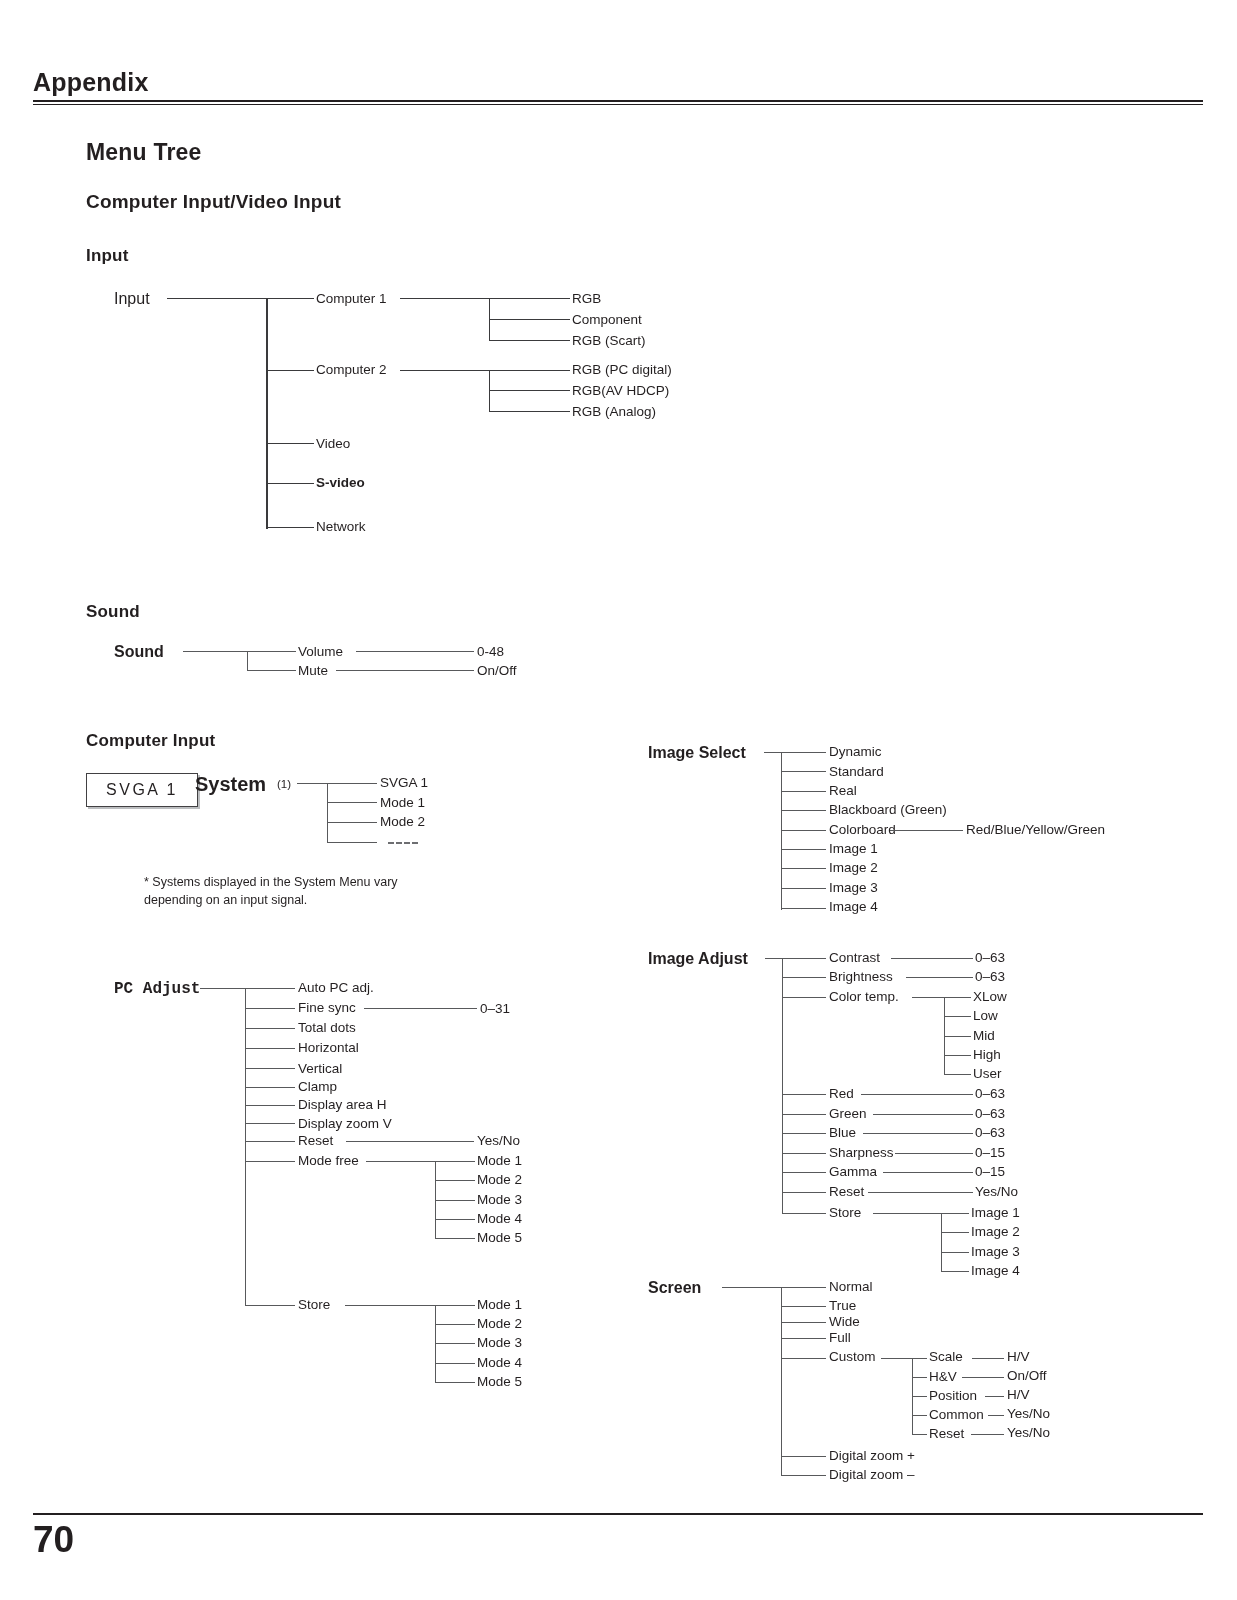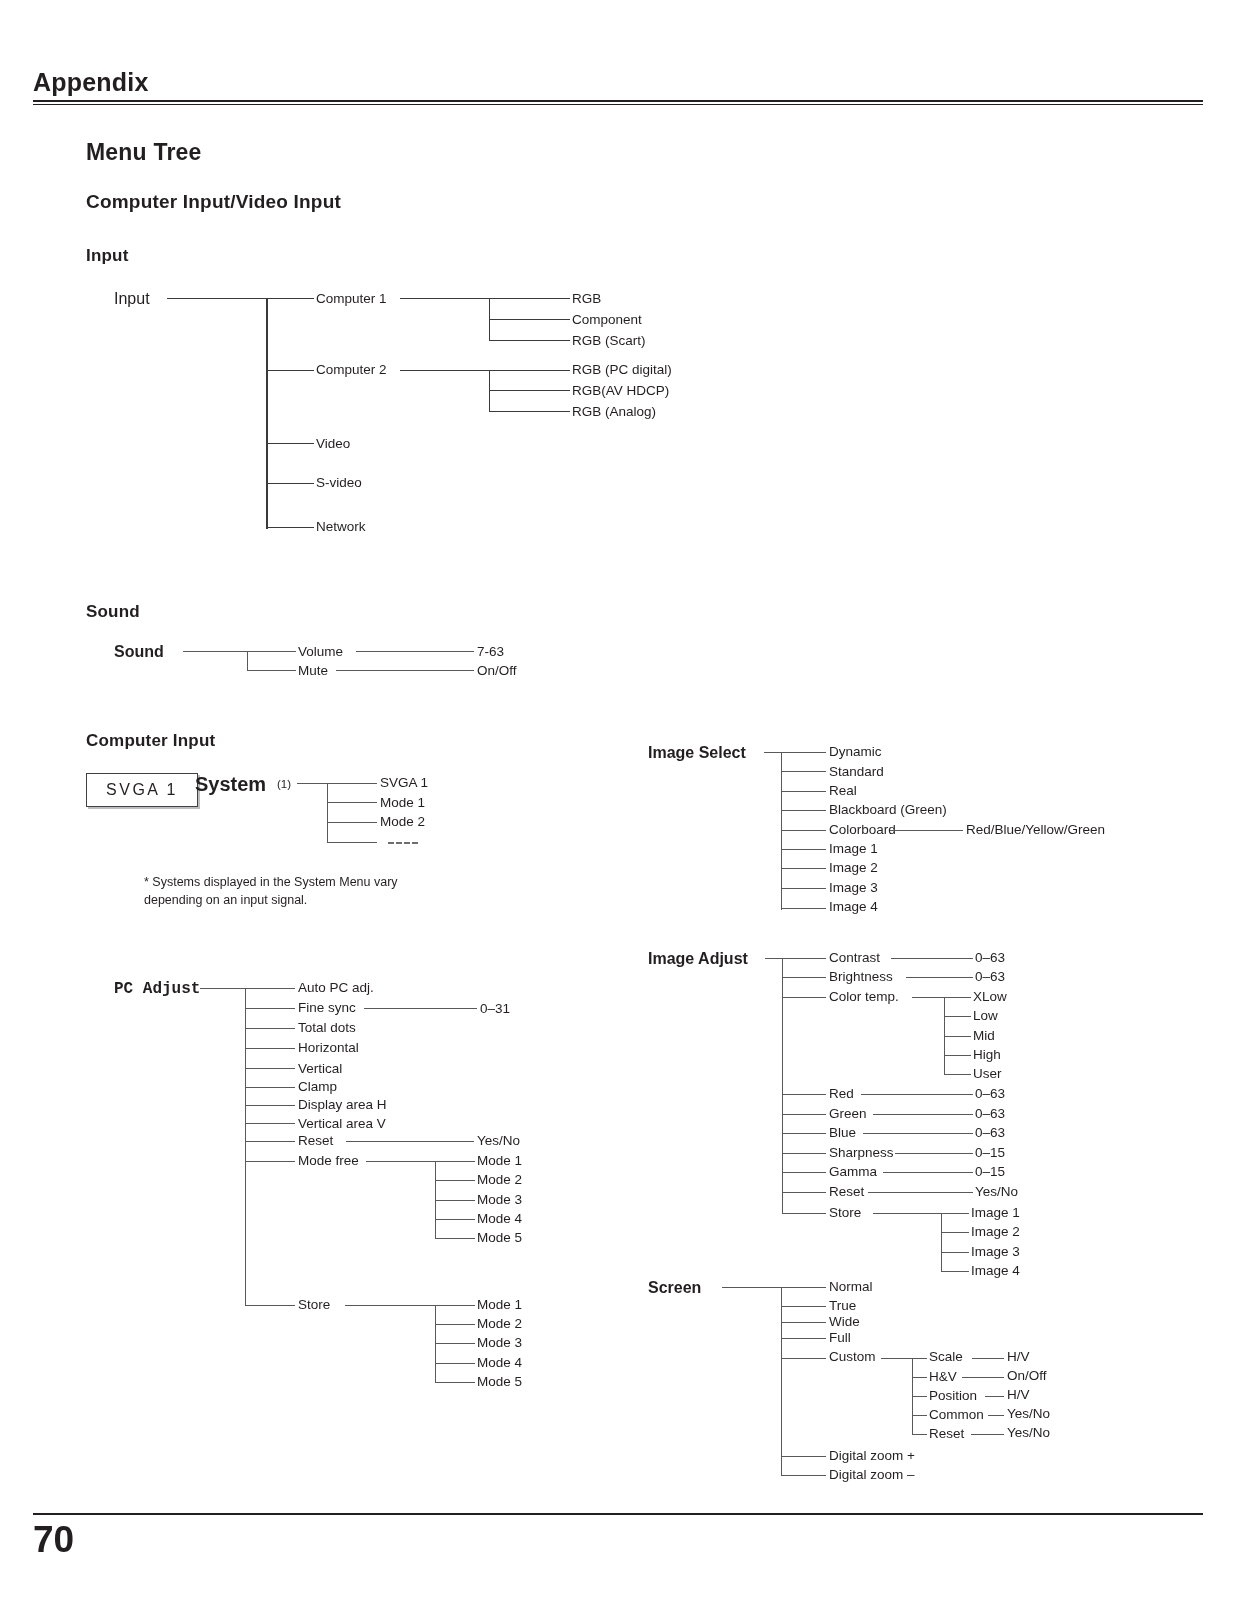--- a/index.html
+++ b/index.html
@@ -80,37 +80,37 @@
   <div class="vline dk" style="left:489px;top:370px;height:42px;"></div>
   <div class="hline dk" style="left:489px;top:390px;width:81px;"></div>
   <div class="hline dk" style="left:489px;top:411px;width:81px;"></div>
   <div class="lbl" style="left:572px;top:363px;">RGB (PC digital)</div>
   <div class="lbl" style="left:572px;top:384px;">RGB(AV HDCP)</div>
   <div class="lbl" style="left:572px;top:405px;">RGB (Analog)</div>
 
   <div class="hline dk" style="left:266px;top:443px;width:48px;"></div>
   <div class="lbl" style="left:316px;top:437px;">Video</div>
   <div class="hline dk" style="left:266px;top:483px;width:48px;"></div>
-  <div class="lbl" style="left:316px;top:476px;">S-video</div>
+  <div class="lbl" style="left:316px;top:476px;font-weight:bold;">S-video</div>
   <div class="hline dk" style="left:266px;top:527px;width:48px;"></div>
   <div class="lbl" style="left:316px;top:520px;">Network</div>
 </div>
 
 <div class="h3" style="left:86px;top:602px;">Sound</div>
 <div>
   <div class="lbl bold" style="left:114px;top:644px;">Sound</div>
   <div class="hline" style="left:183px;top:651px;width:65px;"></div>
   <div class="vline" style="left:247px;top:651px;height:20px;"></div>
   <div class="hline" style="left:247px;top:651px;width:49px;"></div>
   <div class="hline" style="left:247px;top:670px;width:49px;"></div>
   <div class="lbl" style="left:298px;top:645px;">Volume</div>
   <div class="lbl" style="left:298px;top:664px;">Mute</div>
   <div class="hline" style="left:356px;top:651px;width:118px;"></div>
   <div class="hline" style="left:336px;top:670px;width:138px;"></div>
-  <div class="lbl" style="left:477px;top:645px;">7-63</div>
+  <div class="lbl" style="left:477px;top:645px;">0-48</div>
   <div class="lbl" style="left:477px;top:664px;">On/Off</div>
 </div>
 
 <div class="h3" style="left:86px;top:731px;text-align:right;">Computer Input</div>
 <div>
   <div class="svga-box" style="left:86px;top:773px;width:110px;height:32px;">
     <span>SVGA 1</span>
   </div>
   <div class="lbl bold" style="left:195px;top:774px;font-size:20px;">System</div>
   <div class="lbl small" style="left:277px;top:779px;">(1)</div>
@@ -145,21 +145,21 @@
   <div class="lbl" style="left:298px;top:1021px;">Total dots</div>
   <div class="hline" style="left:245px;top:1048px;width:50px;"></div>
   <div class="lbl" style="left:298px;top:1041px;">Horizontal</div>
   <div class="hline" style="left:245px;top:1068px;width:50px;"></div>
   <div class="lbl" style="left:298px;top:1062px;">Vertical</div>
   <div class="hline" style="left:245px;top:1087px;width:50px;"></div>
   <div class="lbl" style="left:298px;top:1080px;">Clamp</div>
   <div class="hline" style="left:245px;top:1105px;width:50px;"></div>
   <div class="lbl" style="left:298px;top:1098px;">Display area H</div>
   <div class="hline" style="left:245px;top:1123px;width:50px;"></div>
-  <div class="lbl" style="left:298px;top:1117px;">Vertical area V</div>
+  <div class="lbl" style="left:298px;top:1117px;">Display zoom V</div>
 
   <div class="hline" style="left:245px;top:1141px;width:50px;"></div>
   <div class="lbl" style="left:298px;top:1134px;">Reset</div>
   <div class="hline" style="left:346px;top:1141px;width:128px;"></div>
   <div class="lbl" style="left:477px;top:1134px;">Yes/No</div>
 
   <div class="hline" style="left:245px;top:1161px;width:50px;"></div>
   <div class="lbl" style="left:298px;top:1154px;">Mode free</div>
   <div class="hline" style="left:366px;top:1161px;width:70px;"></div>
   <div class="vline" style="left:435px;top:1161px;height:78px;"></div>

